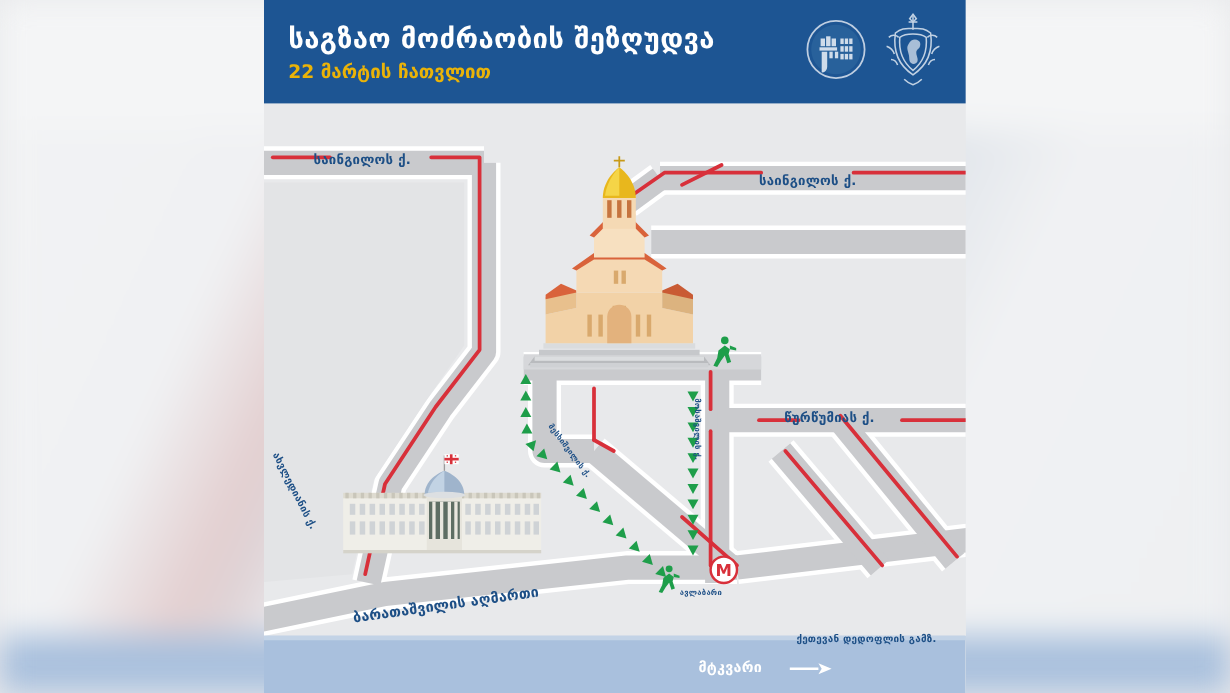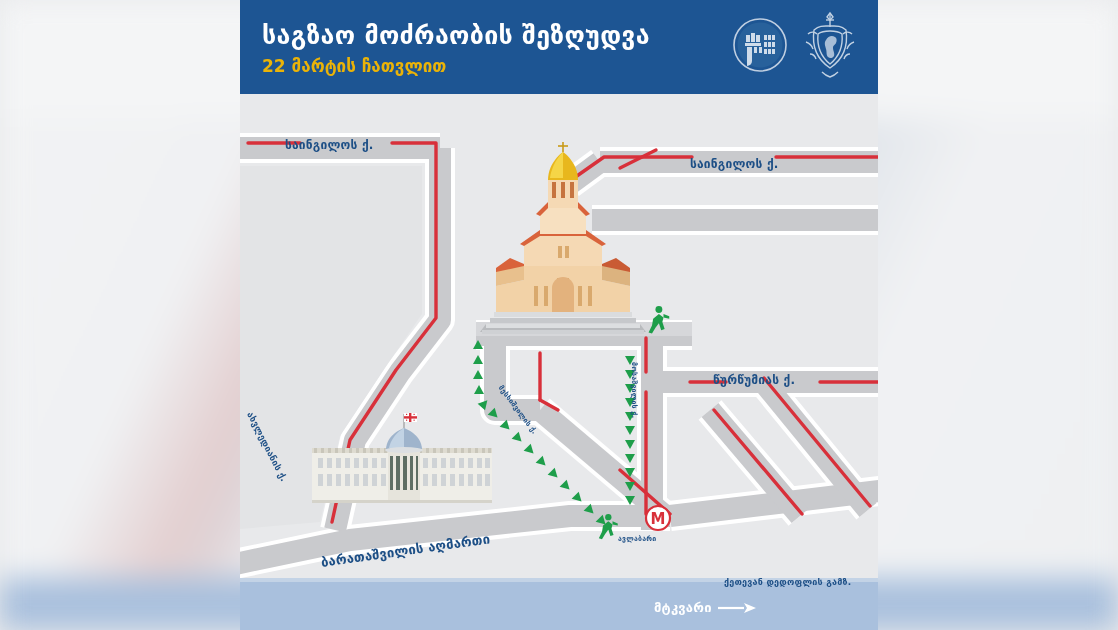--- a/index.html
+++ b/index.html
@@ -79,21 +79,21 @@
   .lbl {
     position: absolute;
     color: #1d4f86;
     font-weight: bold;
     white-space: nowrap;
     font-size: 12px;
     letter-spacing: .2px;
   }
   .lbl.small { font-size: 9px; }
   .lbl.tiny  { font-size: 7px; }
-  .lbl.white { color: #ffffff; margin-left: 19px; }
+  .lbl.white { color: #ffffff; }
 
   #lbl-bukhaidze  { left: 45px; top: 28px; }
   #lbl-saingilo   { left: 450px; top: 47px; text-align: right; }
   #lbl-tsurtsumia { left: 473px; top: 263px; }
   #lbl-akhvlediani{ left: 14px;  top: 300px; transform: rotate(63deg); transform-origin: left top; }
   #lbl-meskhishvili { left: 263px; top: 274px; transform: rotate(53deg); transform-origin: left top; }
   #lbl-mosashvili { left: 398px; top: 252px; transform: rotate(90deg); transform-origin: left top; }
   #lbl-baratashvili { left: 80px; top: 445px; transform: rotate(-8deg); transform-origin: left top; font-size: 13px;}
   #lbl-ketevan    { left: 484px; top: 431px; margin-top: 36px; }
   #lbl-avlabari   { left: 378px; top: 425px; }

